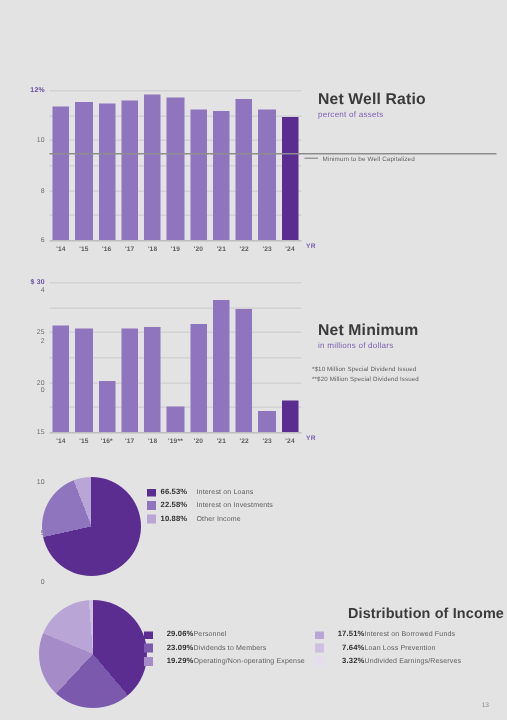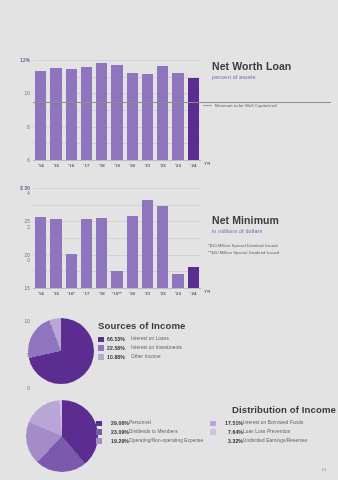--- a/index.html
+++ b/index.html
@@ -113,21 +113,21 @@
         <div class="bar" style="left: 139.44px; width: 11.3018px; height: 87.5px;"></div>
         <div class="xlab" style="left: 137.455px; width: 15.2727px;">'23</div>
         <div class="bar last" style="left: 154.713px; width: 11.3018px; height: 82.5px;"></div>
         <div class="xlab" style="left: 152.727px; width: 15.2727px;">'24</div>
         <div class="threshold" style="top: 41.6667px; width: 298px;"></div>
       </div>
   </div>
   <div class="yrlab" style="left:204px; top:161px;">YR</div>
 
   <div style="position:absolute; left:212px; top:60px; width:120px;">
-    <div class="cap-title">Net Worth Loan</div>
+    <div class="cap-title">Net Well Ratio</div>
     <div class="cap-sub">percent of assets</div>
   </div>
   <div class="note-row" style="position:absolute; left:203px; top:101px; width:130px;">
     <span class="note-dash"></span>
     <span>Minimum to be Well Capitalized</span>
   </div>
 
   <div class="chart-block" style="left:33px; top:188px; width:168px; height:100px;">
     <div class="plot" id="ni-plot" style="left:0; top:0; width:168px; height:100px;">
         <div class="gridline" style="top: 0px; width: 168px;">
@@ -182,21 +182,20 @@
     <div class="cap-sub">in millions of dollars</div>
   </div>
   <div style="position:absolute; left:208px; top:240px; width:128px;">
     <div class="foot">*$10 Million Special Dividend Issued</div>
     <div class="foot">**$20 Million Special Dividend Issued</div>
   </div>
 
   <div style="position:absolute; left:20px; top:312px; width:300px;">
     <div class="pie" id="pie-sources" style="left: 8px; top: 6px; width: 66px; height: 66px; background: conic-gradient(rgb(92, 45, 145) 18deg, rgb(92, 45, 145) 257.53deg, rgb(143, 117, 189) 257.53deg, rgb(143, 117, 189) 338.83deg, rgb(185, 166, 214) 338.83deg, rgb(185, 166, 214) 378deg);"></div>
     <div style="position:absolute; left:78px; top:8px; width:150px;">
-      <div class="pie-title">Sources of Income</div>
       <div class="legend" id="legend-sources">
           <div class="leg-item">
             <span class="swatch" style="background: rgb(92, 45, 145);"></span>
             <span class="leg-pct">66.53%</span>
             <span class="leg-lbl">Interest on Loans</span>
           </div>
           <div class="leg-item">
             <span class="swatch" style="background: rgb(143, 117, 189);"></span>
             <span class="leg-pct">22.58%</span>
             <span class="leg-lbl">Interest on Investments</span>

